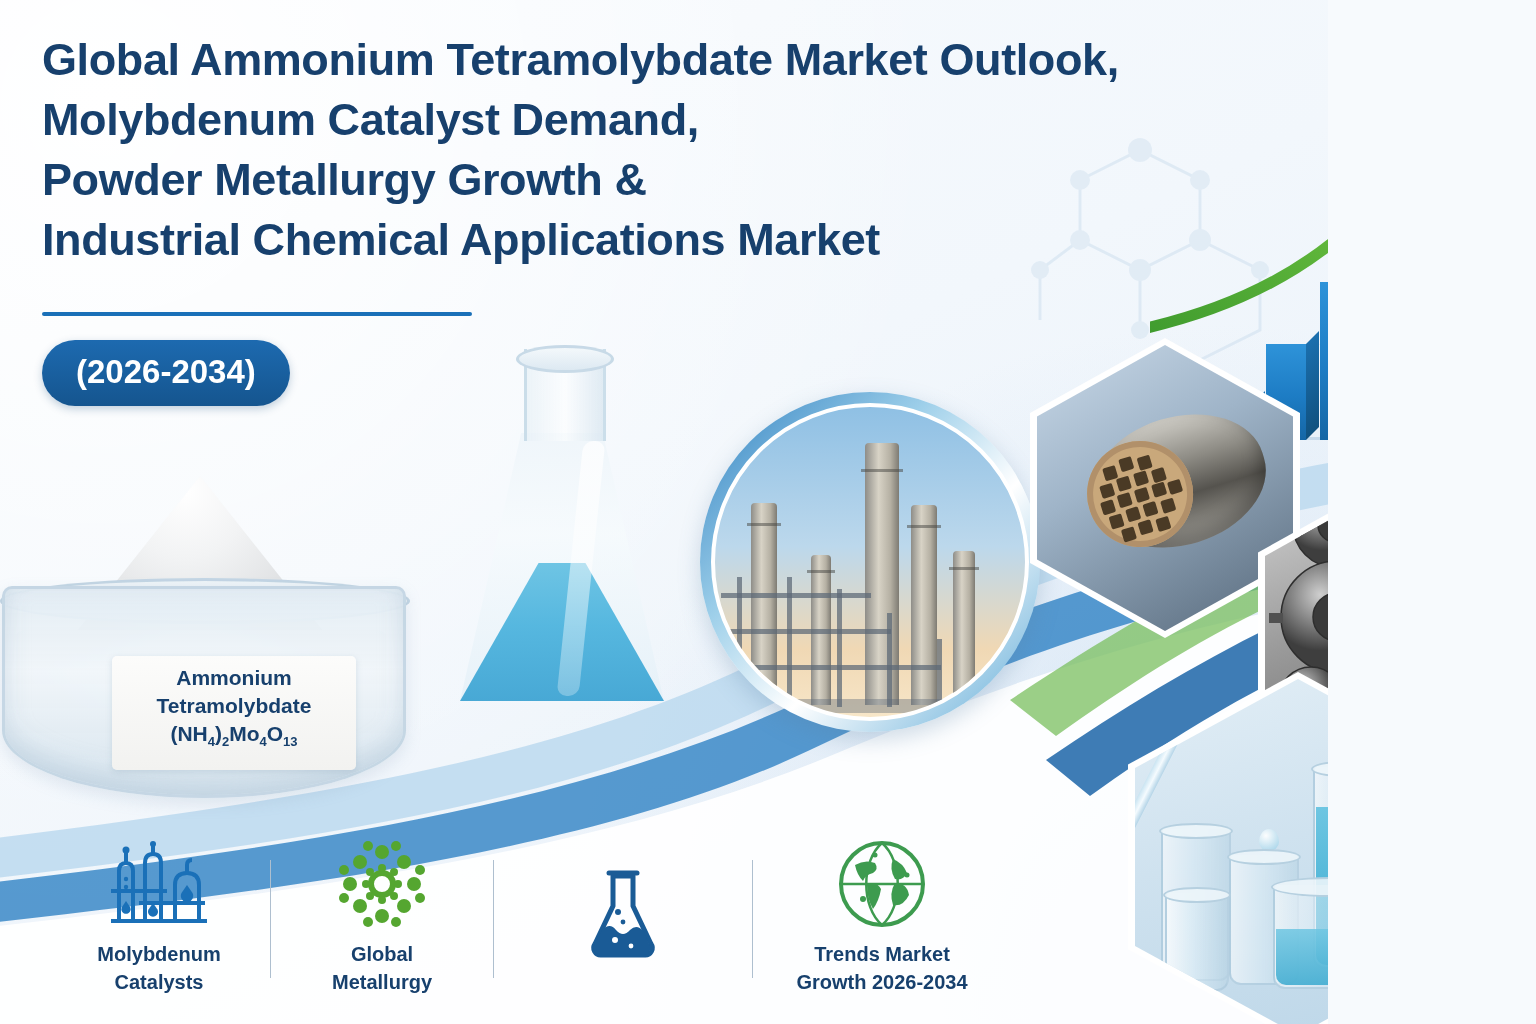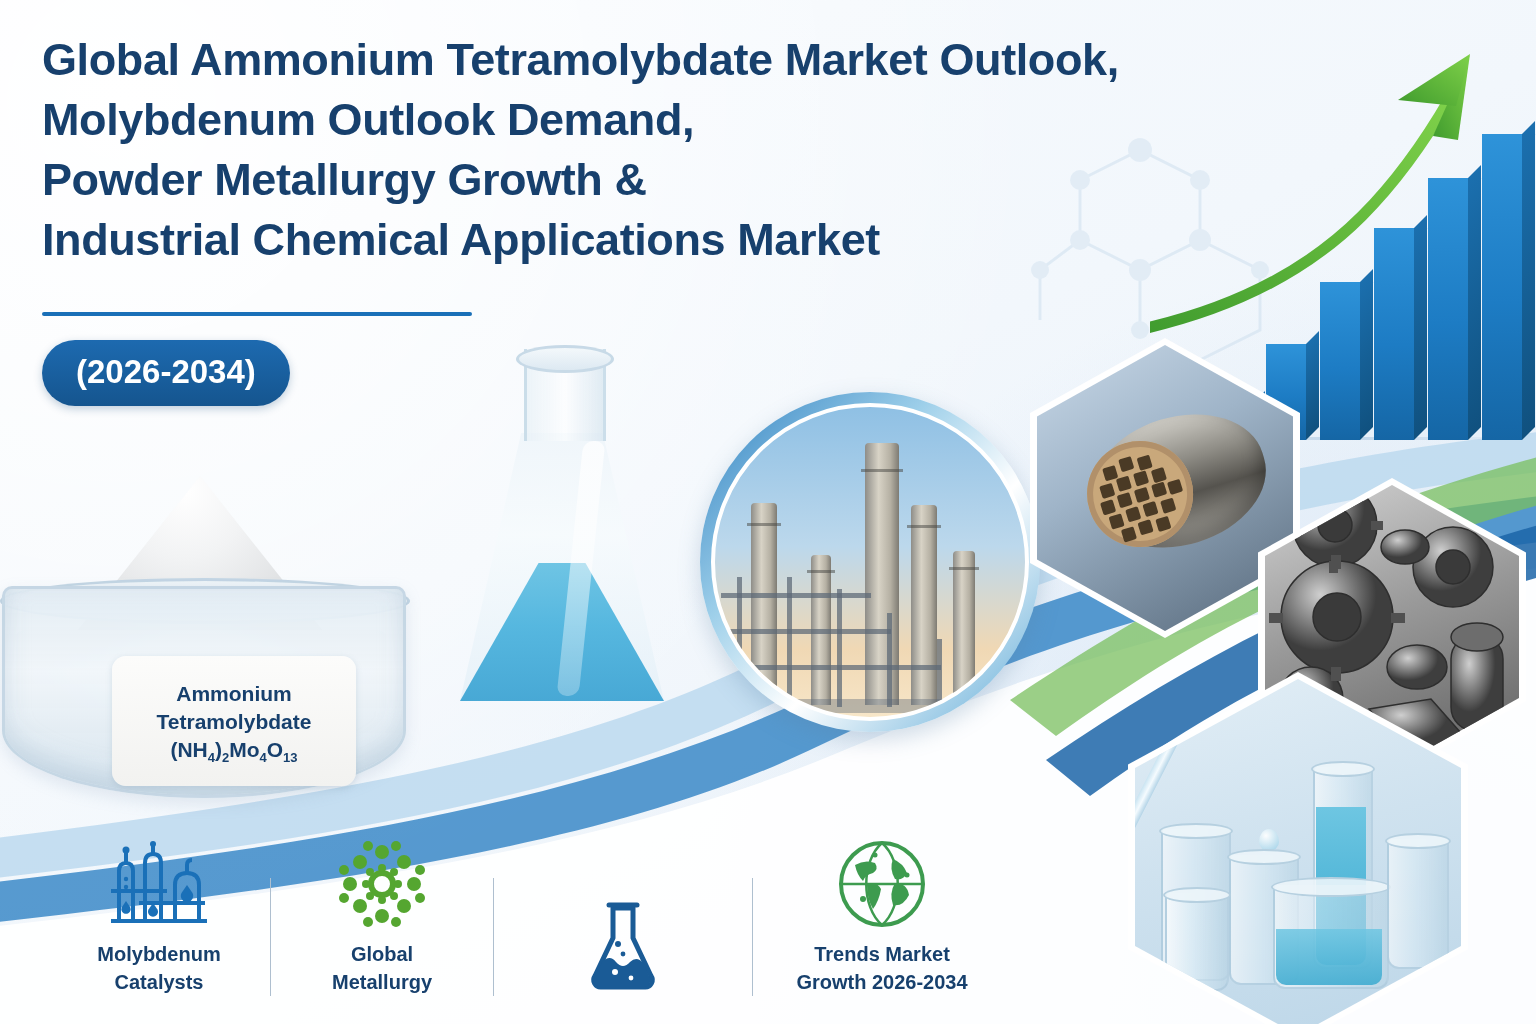--- a/index.html
+++ b/index.html
@@ -1,21 +1,21 @@
 <!DOCTYPE html>
 <html><head>
 <meta charset="utf-8">
 <style>
   html,body{margin:0;padding:0;}
   body{
     width:1536px;height:1024px;overflow:hidden;
     font-family:"Liberation Sans",sans-serif;
     background:#f7fafd;
   }
-  #stage{position:relative;width:1536px;height:1024px;overflow:hidden;
+  #stage{position:relative;width:1328px;height:1024px;overflow:hidden;
     background:
       radial-gradient(circle at 92% 96%, #d3e3f4 0%, rgba(211,227,244,0) 42%),
       radial-gradient(circle at 8% 10%, #ffffff 0%, rgba(255,255,255,0) 55%),
       linear-gradient(155deg,#f8fbfe 0%,#f2f7fc 45%,#e6eff8 100%);
   }
 
   
   .molecules{position:absolute;pointer-events:none;opacity:.55;}
   .mol-a{left:1020px;top:120px;}
   .mol-b{left:60px;top:560px;opacity:.30;}
@@ -62,23 +62,23 @@
       radial-gradient(ellipse at 45% 8%, #ffffff 0%, #f2f3f4 28%, #dcdee0 62%, #c9ccd0 100%);
     clip-path:polygon(50% 0%, 97% 96%, 3% 96%);
     filter:blur(.3px);
   }
   .powder-base{
     position:absolute;left:24px;top:160px;width:370px;height:130px;
     background:radial-gradient(ellipse at 50% 20%, #f4f5f6 0%, #e3e5e7 55%, #d2d5d9 100%);
     border-radius:10px 10px 46% 46%/6px 6px 40% 40%;
   }
   .dish-label{
-    position:absolute;left:112px;top:656px;width:232px;padding:24px 6px 14px 6px;
+    position:absolute;left:112px;top:656px;width:232px;padding:8px 6px 14px 6px;
     background:linear-gradient(180deg,#fcfcfb 0%,#f2f2f0 100%);
-    border-radius:14px;text-align:center;
+    border-radius:5px;text-align:center;
     box-shadow:0 2px 6px rgba(110,140,165,.22);
     color:#17406d;font-size:21px;font-weight:bold;line-height:28px;
   }
   .dish-label .formula{font-size:21px;}
   .dish-label .formula sub{font-size:13px;}
 
   
   .flask{position:absolute;left:452px;top:345px;width:220px;height:400px;}
   .flask-neck{
     position:absolute;left:72px;top:4px;width:76px;height:92px;
@@ -172,21 +172,21 @@
   .bar .front{position:absolute;left:0;bottom:0;width:100%;height:100%;
     background:linear-gradient(180deg,#2e93d9 0%,#1d7cc4 55%,#1566a5 100%);}
   .bar .top{position:absolute;left:0;width:100%;height:13px;
     background:#51aee4;transform:skewX(-46deg);transform-origin:bottom left;}
   .bar .side{position:absolute;right:-13px;bottom:0;width:13px;height:100%;
     background:linear-gradient(180deg,#1b6fae,#10517f);transform:skewY(-45deg);transform-origin:bottom left;}
   .floor{position:absolute;left:0;bottom:0;width:386px;height:3px;
     background:linear-gradient(90deg,rgba(190,212,232,0),rgba(186,209,230,.85),rgba(190,212,232,0));}
 
   
-  .features{position:absolute;left:62px;top:836px;display:flex;align-items:flex-end;}
+  .features{position:absolute;left:62px;top:836px;display:flex;align-items:center;}
   .feature{width:194px;display:flex;flex-direction:column;align-items:center;}
   .feat-icon{height:96px;display:flex;align-items:center;justify-content:center;}
   .feat-label{
     margin-top:8px;text-align:center;color:#17406d;
     font-size:20px;font-weight:bold;line-height:28px;
   }
   .divider{width:1px;height:118px;margin:6px 14px 0 14px;background:#aebfcf;}
 </style>
 </head>
 <body>
@@ -231,21 +231,21 @@
   <svg class="swoosh" viewBox="0 0 1536 1024" preserveAspectRatio="none">
     <path d="M-20,840 C300,800 560,760 760,660 C980,552 1180,470 1556,430 L1556,470 C1180,512 990,596 780,700 C570,804 300,842 -20,880 Z" fill="#bcd9ef" opacity=".85"></path>
     <path d="M-20,884 C300,846 570,806 790,706 C1000,610 1200,536 1556,494 L1556,540 C1200,582 1010,654 810,750 C600,850 300,888 -20,924 Z" fill="#2f82c4" opacity=".80"></path>
     <path d="M-20,928 C300,892 600,852 830,756 C1040,668 1230,602 1556,566 L1556,1024 L-20,1024 Z" fill="#ffffff" opacity=".92"></path>
     <path d="M1010,700 C1160,600 1300,520 1556,452 L1556,500 C1320,566 1190,640 1056,736 Z" fill="#79bf5f" opacity=".75"></path>
     <path d="M1046,760 C1200,656 1340,580 1556,520 L1556,572 C1350,632 1220,702 1090,796 Z" fill="#1c65a8" opacity=".85"></path>
   </svg>
 
   <div class="title-wrap">
     <div class="title-line">Global Ammonium Tetramolybdate Market Outlook,</div>
-    <div class="title-line">Molybdenum Outlook Demand,</div>
+    <div class="title-line">Molybdenum Catalyst Demand,</div>
     <div class="title-line">Powder Metallurgy Growth &amp;</div>
     <div class="title-line">Industrial Chemical Applications Market</div>
   </div>
   <div class="title-rule"></div>
   <div class="badge">(2026-2034)</div>
 
   <div class="chart">
     <svg width="386" height="400" viewBox="0 0 386 400" style="position:absolute;left:0;top:0;">
       <defs>
         <linearGradient id="arrowg" x1="0" y1="1" x2="1" y2="0">

